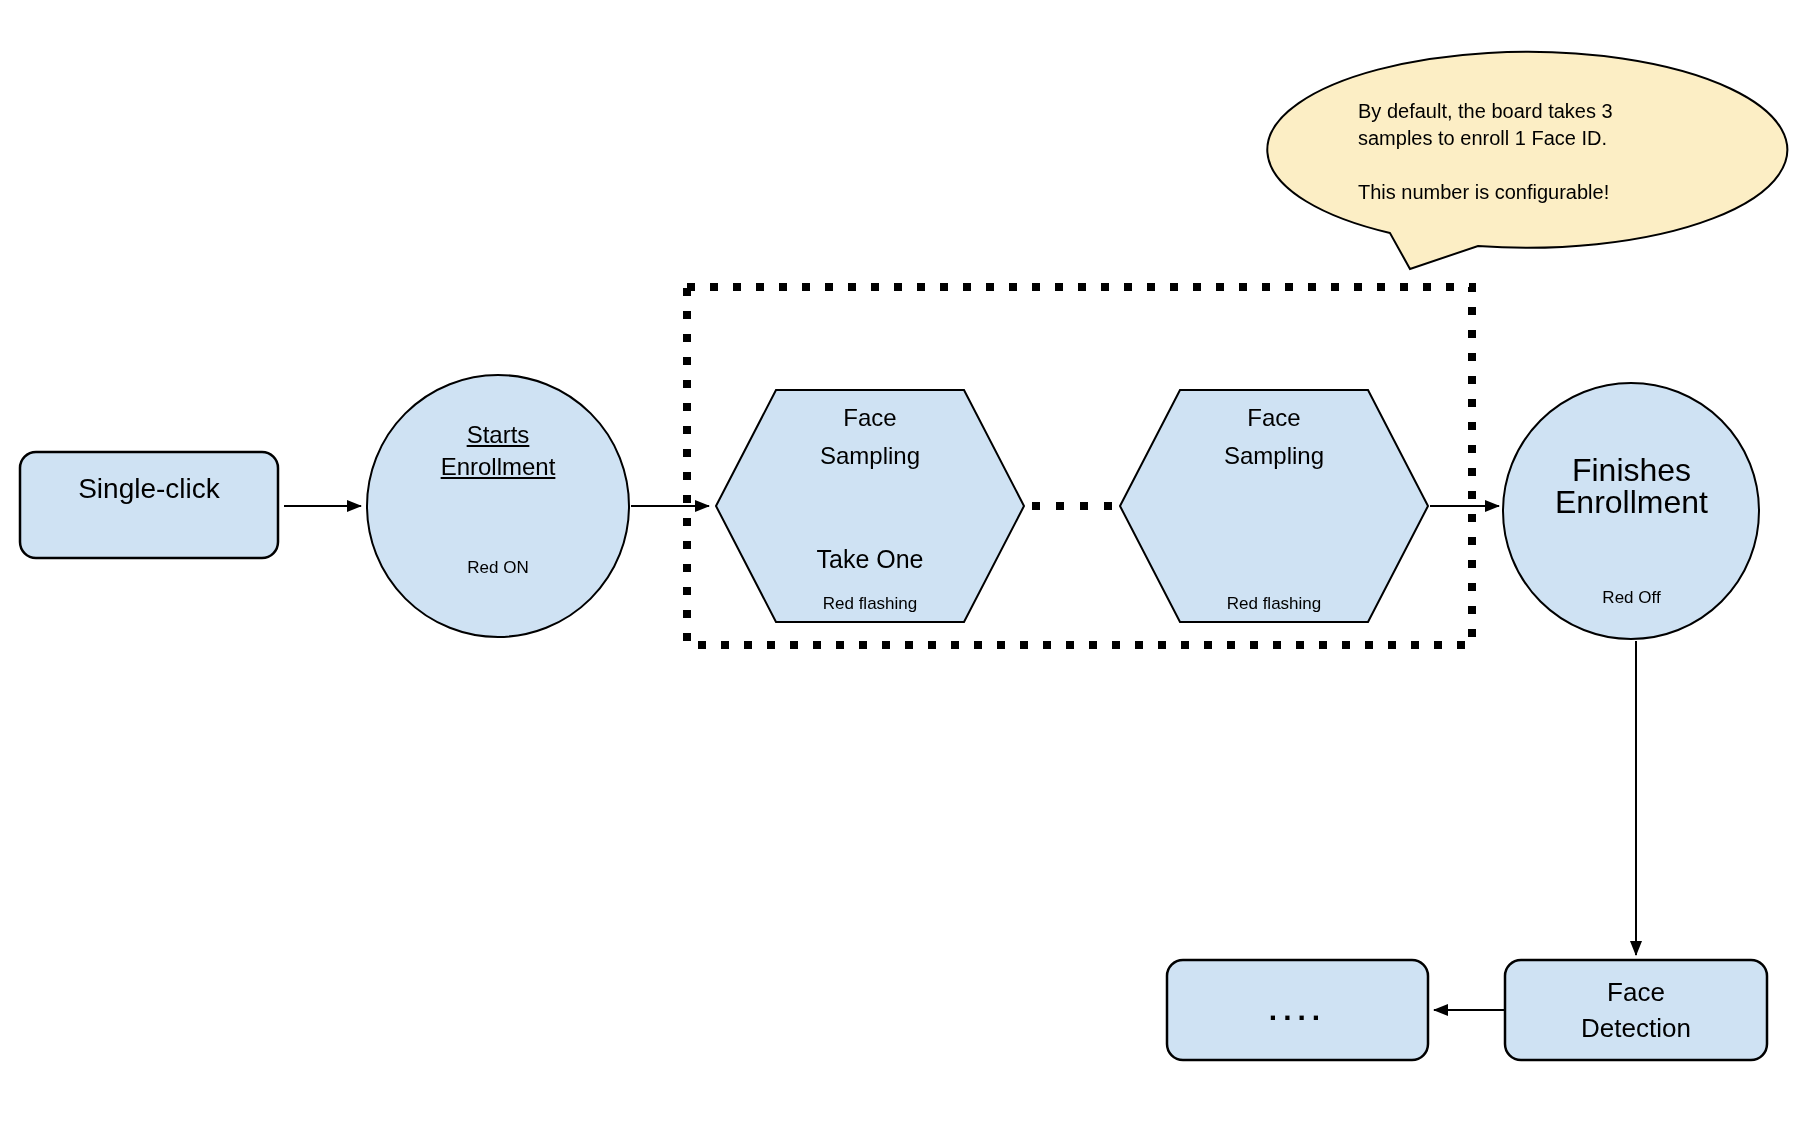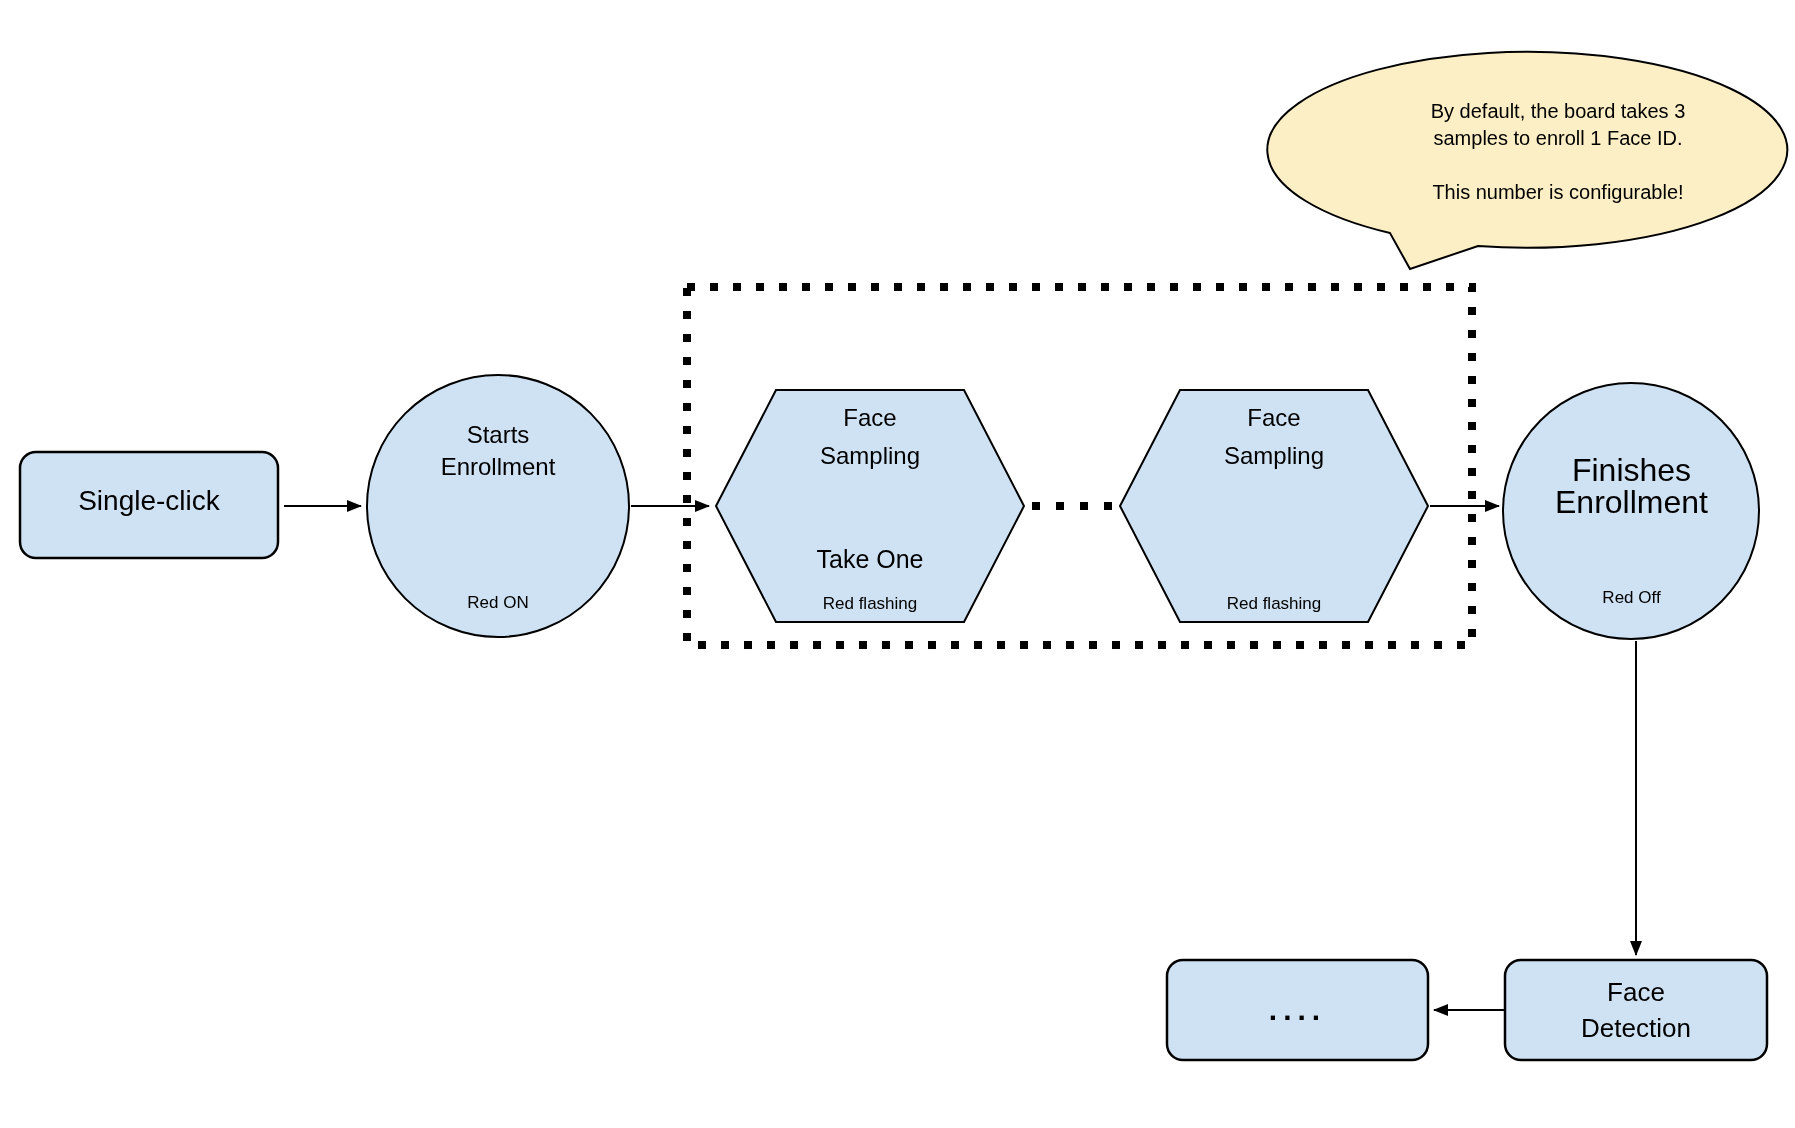--- a/index.html
+++ b/index.html
@@ -1,39 +1,39 @@
 <!DOCTYPE html>
 <html><head>
 <meta charset="utf-8">
 <style>
   html, body { margin: 0; padding: 0; background: #ffffff; }
   body { width: 1795px; height: 1128px; font-family: "Liberation Sans", sans-serif; }
   .canvas { position: relative; width: 1795px; height: 1128px; overflow: hidden; }
   .shapes { position: absolute; left: 0; top: 0; }
   .txt { position: absolute; color: #000; text-align: center; white-space: pre-line; }
-  .lbl-single { left: 20px; top: 448px; width: 258px; height: 106px;
+  .lbl-single { left: 20px; top: 436px; width: 258px; height: 106px;
                 display: flex; align-items: center; justify-content: center;
                 font-size: 28px; }
-  .lbl-starts-title   { left: 367px; top: 419px; width: 262px; font-size: 24px; line-height: 32px; }
-  .lbl-starts-status  { left: 367px; top: 593px; width: 262px; font-size: 17px; }
+  .lbl-starts-title   { left: 367px; top: 419px; width: 262px; font-size: 24px; line-height: 32px; text-decoration: underline; }
+  .lbl-starts-status  { left: 367px; top: 558px; width: 262px; font-size: 17px; }
   .lbl-hex1-title     { left: 716px;  top: 399px; width: 308px; font-size: 24px; line-height: 38px; }
   .lbl-hex1-step      { left: 716px;  top: 517px; width: 308px; font-size: 25px; margin-top: 28px; }
   .lbl-hex1-status    { left: 716px;  top: 594px; width: 308px; font-size: 17px; }
   .lbl-hex2-title     { left: 1120px; top: 399px; width: 308px; font-size: 24px; line-height: 38px; }
   .lbl-hex2-step      { left: 1120px; top: 517px; width: 308px; font-size: 25px; }
   .lbl-hex2-status    { left: 1120px; top: 594px; width: 308px; font-size: 17px; }
   .lbl-finishes-title  { left: 1503px; top: 454px; width: 257px; font-size: 32px; line-height: 32px; }
   .lbl-finishes-status { left: 1503px; top: 588px; width: 257px; font-size: 17px; text-align: center; }
   .lbl-detection { left: 1505px; top: 960px; width: 262px; height: 100px;
                    display: flex; align-items: center; justify-content: center;
                    font-size: 26px; line-height: 36px; }
   .lbl-continuation { left: 1167px; top: 960px; width: 261px; height: 100px;
                       display: flex; align-items: center; justify-content: center;
                       font-size: 30px; font-weight: bold; letter-spacing: 6px; }
-  .lbl-callout { left: 1358px; top: 98px; width: 400px; text-align: center;
+  .lbl-callout { left: 1358px; top: 98px; width: 400px; text-align: left;
                  font-size: 20px; line-height: 27px; }
 </style>
 </head>
 <body>
 
 <div class="canvas">
 
   <svg class="shapes" width="1795" height="1128" viewBox="0 0 1795 1128">
     <defs>
       <marker id="arrow" markerWidth="16" markerHeight="14" refX="14" refY="6" orient="auto" markerUnits="userSpaceOnUse">

